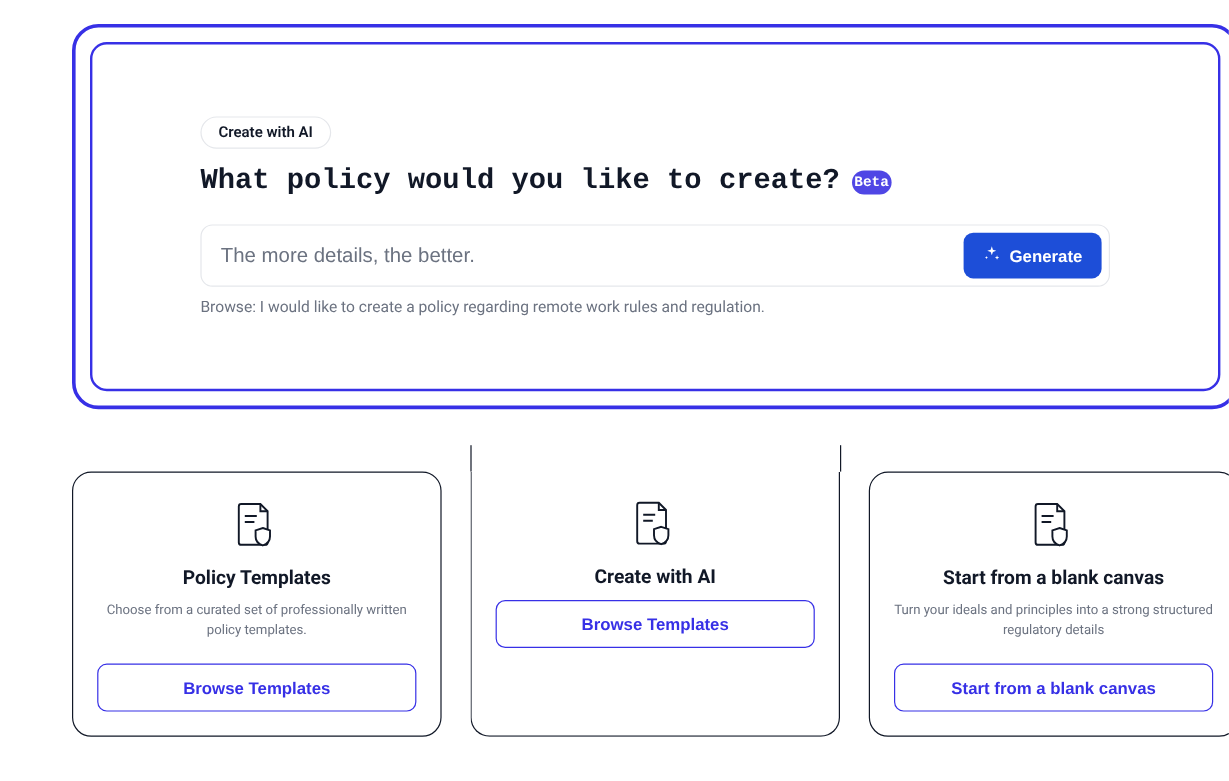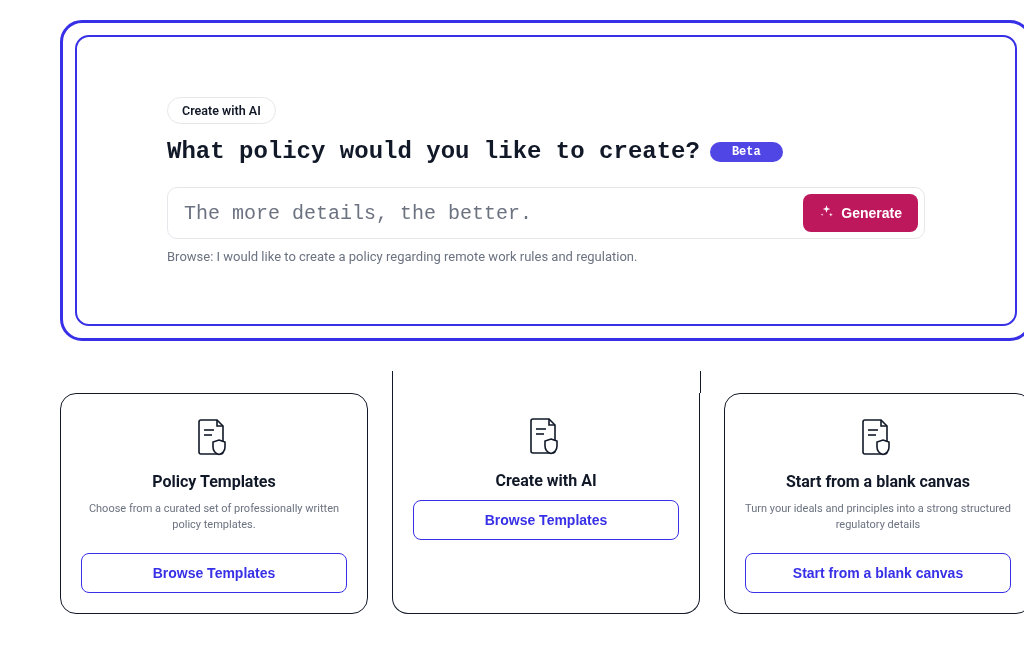--- a/index.html
+++ b/index.html
@@ -51,47 +51,46 @@
   .hero-title {
     font-size: 24px;
     font-weight: 700;
     color: #111827;
   }
   .beta-badge {
     background: #4F46E5;
     color: #fff;
     font-size: 12px;
     font-weight: 600;
-    padding: 3px 22px;
+    padding: 3px 2px;
     border-radius: 999px;
     text-align: center;
   }
   .input-row {
     display: flex;
     align-items: center;
     border: 1px solid #e5e7eb;
     border-radius: 10px;
     padding: 6px 6px 6px 16px;
     margin-bottom: 10px;
   }
   .input-row input {
     flex: 1;
     border: none;
     outline: none;
-    font-size: 20px;
+    font-size: 17px;
     color: #701a75;
     background: transparent;
-    font-family: Liberation Mono, monospace;
   }
   .input-row input::placeholder { color: #6b7280; }
   .gen-btn {
     display: inline-flex;
     align-items: center;
     gap: 7px;
-    background: #be185d;
+    background: #1d4ed8;
     color: #fff;
     border: none;
     font-size: 14px;
     font-weight: 600;
     padding: 10px 16px;
     border-radius: 8px;
     cursor: pointer;
   }
   .gen-btn svg { width: 15px; height: 15px; }
   .example-text {

